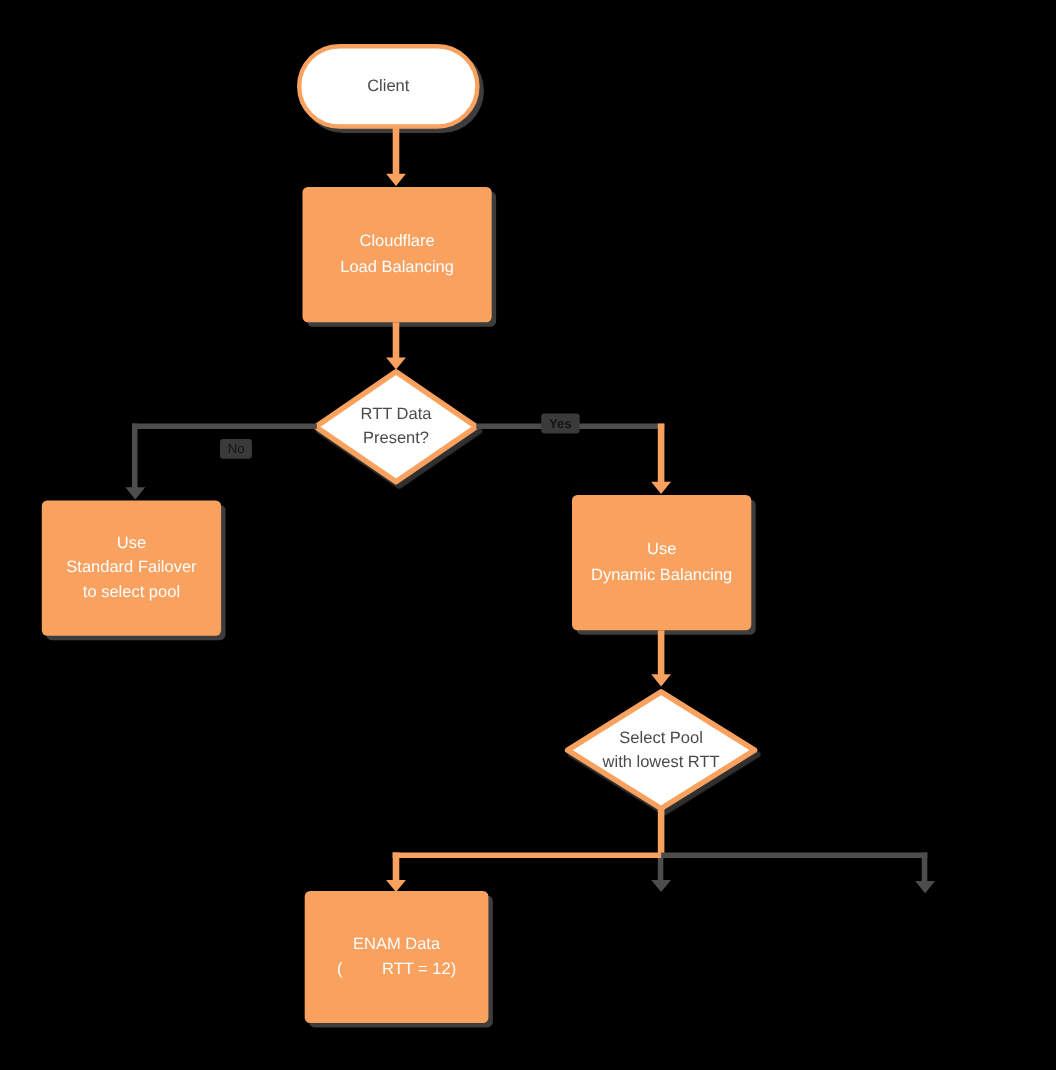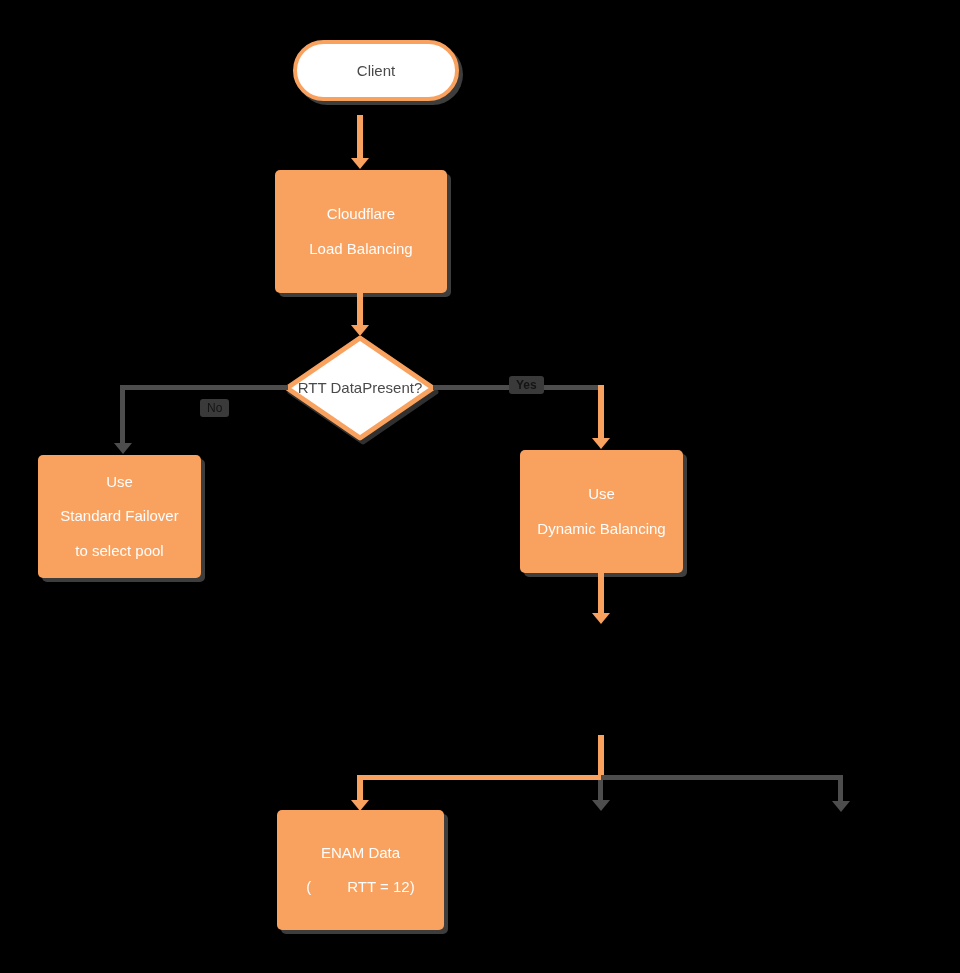--- a/index.html
+++ b/index.html
@@ -6,21 +6,20 @@
   html,body { background:#000; }
   body { font-family:"Liberation Sans", sans-serif; }
   .canvas { position:relative; width:960px; height:973px; background:#000; overflow:hidden; }
 
   
   .node {
     position:absolute; background:#F9A15E; border-radius:5px; color:#FDFDFD;
     display:flex; flex-direction:column; align-items:center; justify-content:center;
     text-align:center; font-size:15px; line-height:1.5;
     box-shadow:4px 4px 0 rgba(219,219,219,0.28);
-    gap:12px;
   }
   .node .line { display:block; }
 
   
   .terminator {
     position:absolute; background:#FFFFFF; border:4px solid #F9A15E; border-radius:40px;
     color:#4A4A4A; display:flex; align-items:center; justify-content:center;
     font-size:15px; box-shadow:4px 4px 0 rgba(219,219,219,0.28);
   }
 
@@ -35,38 +34,38 @@
     border-left:9px solid transparent; border-right:9px solid transparent;
     border-top:11px solid #F9A15E;
   }
   .arrow-down.dark { border-top-color:#4D4D4D; }
 
   
   .diamond-wrap { position:absolute; }
   .diamond-wrap svg { display:block; filter:drop-shadow(3px 4px 0 rgba(219,219,219,0.22)); }
   .diamond-text {
     position:absolute; left:0; top:0; right:0; bottom:0;
-    display:flex; flex-direction:row; align-items:center; justify-content:center;
+    display:flex; flex-direction:column; align-items:center; justify-content:center;
     text-align:center; color:#4A4A4A; font-size:15px; line-height:1.45;
   }
 
   
   .edge-label {
     position:absolute; background:#3A3A3A; color:#141414;
     font-size:12px; line-height:1.2; padding:2px 7px; border-radius:3px;
   }
 
   .bold { font-weight:normal;margin-left:36px; }
 </style>
 </head>
 <body>
 
 <div class="canvas">
 
-  <div class="terminator" style="left:293px; top:40px; width:166px; height:61px;">
+  <div class="terminator" style="left:270px; top:40px; width:166px; height:77px;">
     <span>Client</span>
   </div>
 
   <div class="seg orange" style="left:357px; top:115px; width:6px; height:45px;"></div>
   <div class="arrow-down" style="left:351px; top:158px;"></div>
 
   <div class="node" style="left:275px; top:170px; width:172px; height:123px;">
     <span class="line">Cloudflare</span>
     <span class="line">Load Balancing</span>
   </div>
@@ -91,30 +90,39 @@
 
   <div class="node" style="left:38px; top:455px; width:163px; height:123px;">
     <span class="line">Use</span>
     <span class="line">Standard Failover</span>
     <span class="line">to select pool</span>
   </div>
 
   <div class="seg dark" style="left:433px; top:385px; width:171px; height:5px;"></div>
   <div class="seg orange" style="left:598px; top:385px; width:6px; height:55px;"></div>
   <div class="arrow-down" style="left:592px; top:438px;"></div>
-  <div class="edge-label" style="left:509px; top:376px;font-weight:bold;">Yes</div>
+  <div class="edge-label" style="left:492px; top:376px;font-weight:bold;">Yes</div>
 
   <div class="node" style="left:520px; top:450px; width:163px; height:123px;">
     <span class="line">Use</span>
     <span class="line">Dynamic Balancing</span>
   </div>
 
   <div class="seg orange" style="left:598px; top:573px; width:6px; height:44px;"></div>
   <div class="arrow-down" style="left:592px; top:613px;"></div>
 
+  <div class="diamond-wrap" style="left:511px; top:624px; width:180px; height:116px;">
+    <svg width="180" height="116" viewBox="0 0 180 116">
+      <polygon points="90,5 175,58 90,111 5,58" fill="#FFFFFF" stroke="#F9A15E" stroke-width="5" stroke-linejoin="round"></polygon>
+    </svg>
+    <div class="diamond-text">
+      <span class="line">Select Pool</span>
+      <span class="line">with lowest RTT</span>
+    </div>
+  </div>
 
   <div class="seg orange" style="left:598px; top:735px; width:6px; height:45px;"></div>
   <div class="seg orange" style="left:357px; top:775px; width:247px; height:5px;"></div>
   <div class="seg orange" style="left:357px; top:775px; width:6px; height:27px;"></div>
   <div class="arrow-down" style="left:351px; top:800px;"></div>
 
   <div class="seg dark" style="left:601px; top:775px; width:242px; height:5px;"></div>
   <div class="seg dark" style="left:598px; top:780px; width:5px; height:21px;"></div>
   <div class="arrow-down dark" style="left:592px; top:800px;"></div>
   <div class="seg dark" style="left:838px; top:775px; width:5px; height:28px;"></div>

